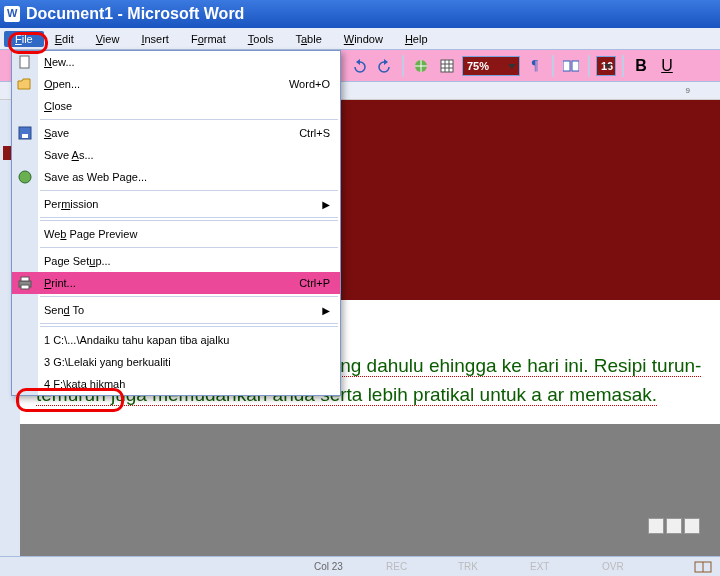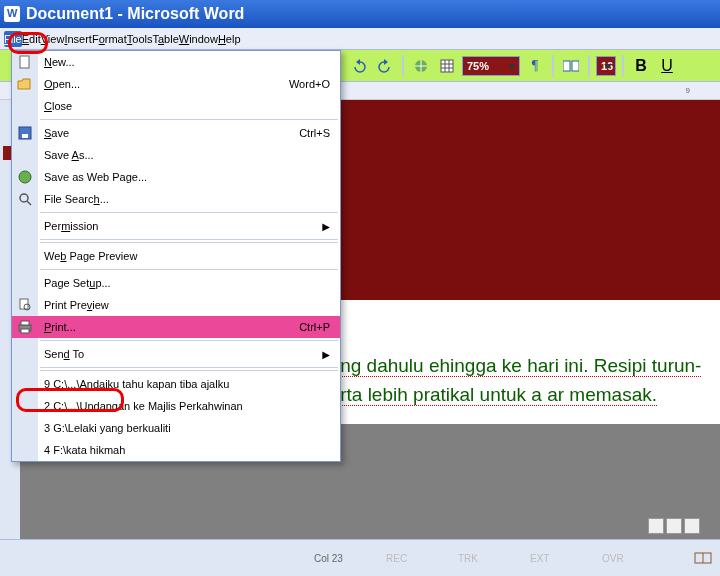--- a/index.html
+++ b/index.html
@@ -6,26 +6,26 @@
   body { width: 720px; height: 576px; overflow: hidden; background: #fff; position: relative; }
 
   
   .titlebar { height: 28px; background: linear-gradient(to bottom,#3a79e0,#1a54c0); color:#fff; display:flex; align-items:center; padding:0 4px; font-size:16px; }
   .titlebar .appicon { width:16px; height:16px; background:#fff; margin-right:6px; display:inline-block; border-radius:2px; position:relative; }
   .titlebar .appicon::after{content:"W"; color:#2a5cb8; font-weight:bold; font-size:11px; position:absolute; left:3px; top:1px;}
   .titlebar .title { font-weight:bold; }
 
   
   .menubar { height:22px; background:#e9edf7; display:flex; align-items:center; padding:0 4px; border-bottom:1px solid #aabde0; font-size:11px; }
-  .menubar .mitem { padding:2px 0; cursor:default; text-decoration: none; }
+  .menubar .mitem { padding:2px 11px; cursor:default; text-decoration: none; }
   .menubar .mitem u { text-decoration: underline; }
   .menubar .mitem.open { background:#316ac5; color:#fff; border-radius:2px; }
 
   
-  .toolbars { height:32px; background:#bef264; display:flex; align-items:center; padding:0 4px; border-bottom:1px solid #aabde0; font-size:11px; gap:4px; }
+  .toolbars { height:32px; background:#f9a8d4; display:flex; align-items:center; padding:0 4px; border-bottom:1px solid #aabde0; font-size:11px; gap:4px; }
   .tbtn { width:22px; height:22px; border:1px solid transparent; display:flex; align-items:center; justify-content:center; border-radius:3px; }
   .tcombo { height:20px; background:#8a1515; color:#fff; display:flex; align-items:center; padding:0 14px 0 4px; font-weight:bold; position:relative; border:1px solid #7aa2de;}
   .tcombo::after{content:""; position:absolute; right:3px; top:7px; border-left:4px solid transparent; border-right:4px solid transparent; border-top:5px solid #333;}
   .bold { font-weight:bold; font-family:'Times New Roman',serif; font-size:16px;}
   .under { text-decoration:underline; font-family:'Times New Roman',serif; font-size:16px;}
   .sep { width:2px; height:22px; background:#c0cce4; margin:0 2px;}
 
   
   .ruler { height:18px; background:#e9edf7; border-bottom:1px solid #ccc; font-size:8px; color:#666; padding-left:4px; display:flex; align-items:center;}
 
@@ -40,21 +40,21 @@
   .banner .btitle { font-family:'Comic Sans MS','Brush Script MT',cursive; font-size:34px; font-style:italic; margin-top:56px;}
   .banner .bsub { font-family:'Times New Roman', serif; font-size:34px; margin-top:8px;}
   .content { padding:14px 16px; font-family:'Times New Roman', serif; font-size:19px; color:#000;}
   .content h3 { color:#0a5c00; font-size:20px; margin-bottom:14px;}
   .content p { color:#0a5c00; border-bottom:1px dotted #c00; line-height:1.55; display:inline;}
 
   .bottom-right-icons { position:absolute; right:20px; bottom:22px; display:flex; gap:2px;}
   .bottom-right-icons span{ width:16px; height:16px; border:1px solid #999; background:#f0f0f0;}
 
   
-  .statusbar { position:absolute; left:0; right:0; bottom:0; height:37px; background:#dfe6f4; border-top:1px solid #aabde0; display:flex; align-items:center; font-size:10px; color:#666; padding:0 8px; gap:32px;}
+  .statusbar { position:absolute; left:0; right:0; bottom:0; height:20px; background:#dfe6f4; border-top:1px solid #aabde0; display:flex; align-items:center; font-size:10px; color:#666; padding:0 8px; gap:32px;}
   .statusbar .dim { color:#bbb;}
   .statusbar .cell { min-width:40px;}
 
   
   .dropdown { position:absolute; left:11px; top:50px; width:330px; background:#fff; border:1px solid #7b97c9; box-shadow:3px 3px 6px rgba(0,0,0,.3); font-size:11px; z-index:50;}
   .dropdown .iconcol { position:absolute; left:0; top:0; bottom:0; width:26px; background:#dfe6f4;}
   .dropdown .items { position:relative; }
   .ditem { height:22px; display:flex; align-items:center; padding-left:32px; padding-right:10px; position:relative; cursor:default;}
   .ditem.high { background:#ec4899; }
   .ditem .licon { position:absolute; left:4px; top:3px; width:18px; height:16px; display:flex; align-items:center; justify-content:center;}
@@ -221,75 +221,54 @@
       <span class="label">Save <u>A</u>s...</span>
     </div>
     <div class="ditem">
       <span class="licon">
           <svg width="14" height="14">
             <circle cx="7" cy="7" r="6" fill="#6ab050" stroke="#2a6a2a"></circle>
           </svg>
         </span>
       <span class="label">Save as Web Pa<u>g</u>e...</span>
     </div>
-    <div class="ditem">
-      <span class="licon">
-          <svg width="14" height="14">
-            <circle cx="6" cy="6" r="4" fill="none" stroke="#555" stroke-width="1.5"></circle>
-            <path d="M9 9 L13 13" stroke="#555" stroke-width="1.5"></path>
-          </svg>
-        </span>
-      <span class="label">File Searc<u>h</u>...</span>
-    </div>
     <div class="dsep"></div>
     <div class="ditem">
       <span class="label">Per<u>m</u>ission</span>
       <span class="arrow">▶</span>
     </div>
     <div class="dsep"></div>
     <div class="dsep"></div>
     <div class="ditem">
       <span class="label">We<u>b</u> Page Preview</span>
     </div>
     <div class="dsep"></div>
     <div class="ditem">
       <span class="label">Page Set<u>u</u>p...</span>
-    </div>
-    <div class="ditem">
-      <span class="licon">
-          <svg width="14" height="14">
-            <rect x="2" y="1" width="8" height="10" fill="#fff" stroke="#666"></rect>
-            <circle cx="9" cy="9" r="3" fill="none" stroke="#555"></circle>
-          </svg>
-        </span>
-      <span class="label">Print Pre<u>v</u>iew</span>
     </div>
     <div class="ditem high">
       <span class="licon">
           <svg width="16" height="14">
             <rect x="2" y="5" width="12" height="6" fill="#888" stroke="#555"></rect>
             <rect x="4" y="1" width="8" height="4" fill="#fff" stroke="#555"></rect>
             <rect x="4" y="9" width="8" height="4" fill="#fff" stroke="#555"></rect>
           </svg>
         </span>
       <span class="label"><u>P</u>rint...</span>
       <span class="shortcut">Ctrl+P</span>
     </div>
     <div class="dsep"></div>
     <div class="ditem">
       <span class="label">Sen<u>d</u> To</span>
       <span class="arrow">▶</span>
     </div>
     <div class="dsep"></div>
     <div class="dsep"></div>
     <div class="ditem">
-      <span class="label">9 C:\...\Andaiku tahu kapan tiba ajalku</span>
-    </div>
-    <div class="ditem">
-      <span class="label">2 C:\...\Undangan ke Majlis Perkahwinan</span>
+      <span class="label">1 C:\...\Andaiku tahu kapan tiba ajalku</span>
     </div>
     <div class="ditem">
       <span class="label">3 G:\Lelaki yang berkualiti</span>
     </div>
     <div class="ditem">
       <span class="label">4 F:\kata hikmah</span>
     </div>
   </div>
 </div>
 

